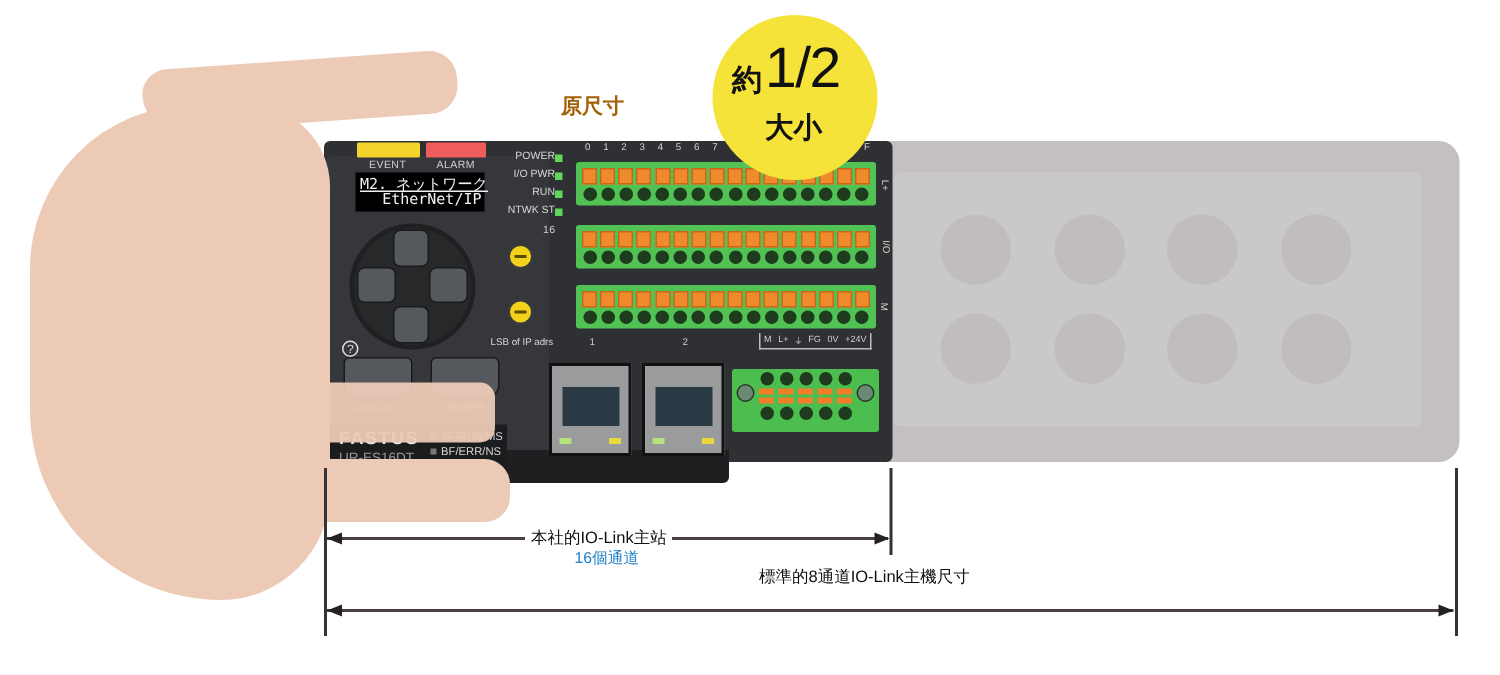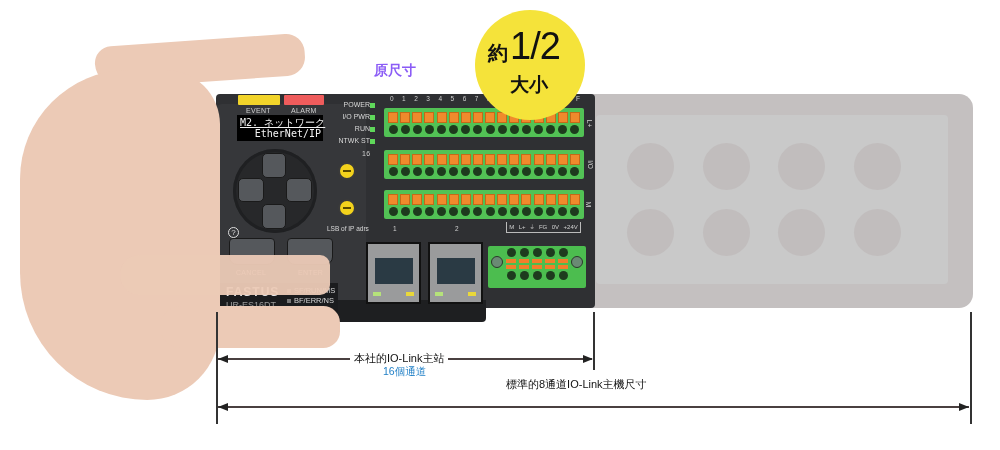--- a/index.html
+++ b/index.html
@@ -63,21 +63,21 @@
 
   
   .skin { position: absolute; background: #eccab6; }
 
   
   .badge { position: absolute; left: 475px; top: 10px; width: 110px; height: 110px; border-radius: 50%; background: #f5e33a; }
   .badge-prefix { position: absolute; left: 488px; top: 40px; font-size: 20px; font-weight: bold; color: #111; }
   .badge-big { position: absolute; left: 510px; top: 25px; font-size: 38px; font-weight: normal; color: #111; letter-spacing: -1px; }
   .badge-sub { position: absolute; left: 510px; top: 72px; font-size: 19px; font-weight: bold; color: #111; }
 
-  .orig-lbl { position: absolute; left: 374px; top: 62px; font-size: 14px; font-weight: bold; color: #8b5cf6; }
+  .orig-lbl { position: absolute; left: 374px; top: 62px; font-size: 14px; font-weight: bold; color: #a16207; }
 
   
   .vline { position: absolute; width: 1.5px; background: #333; }
   .hline { position: absolute; height: 1.5px; background: #4a4040; }
   .arrow-l { position: absolute; width: 0; height: 0; border-top: 4px solid transparent; border-bottom: 4px solid transparent; border-right: 10px solid #222; }
   .arrow-r { position: absolute; width: 0; height: 0; border-top: 4px solid transparent; border-bottom: 4px solid transparent; border-left: 10px solid #222; }
   .dim-lbl { position: absolute; font-size: 11px; font-weight: normal; color: #111; background: #fff; padding: 0 4px; white-space: nowrap; }
   .dim-sub { position: absolute; font-size: 10.5px; color: #1f7fc6; white-space: nowrap; }
 </style>
 </head>

